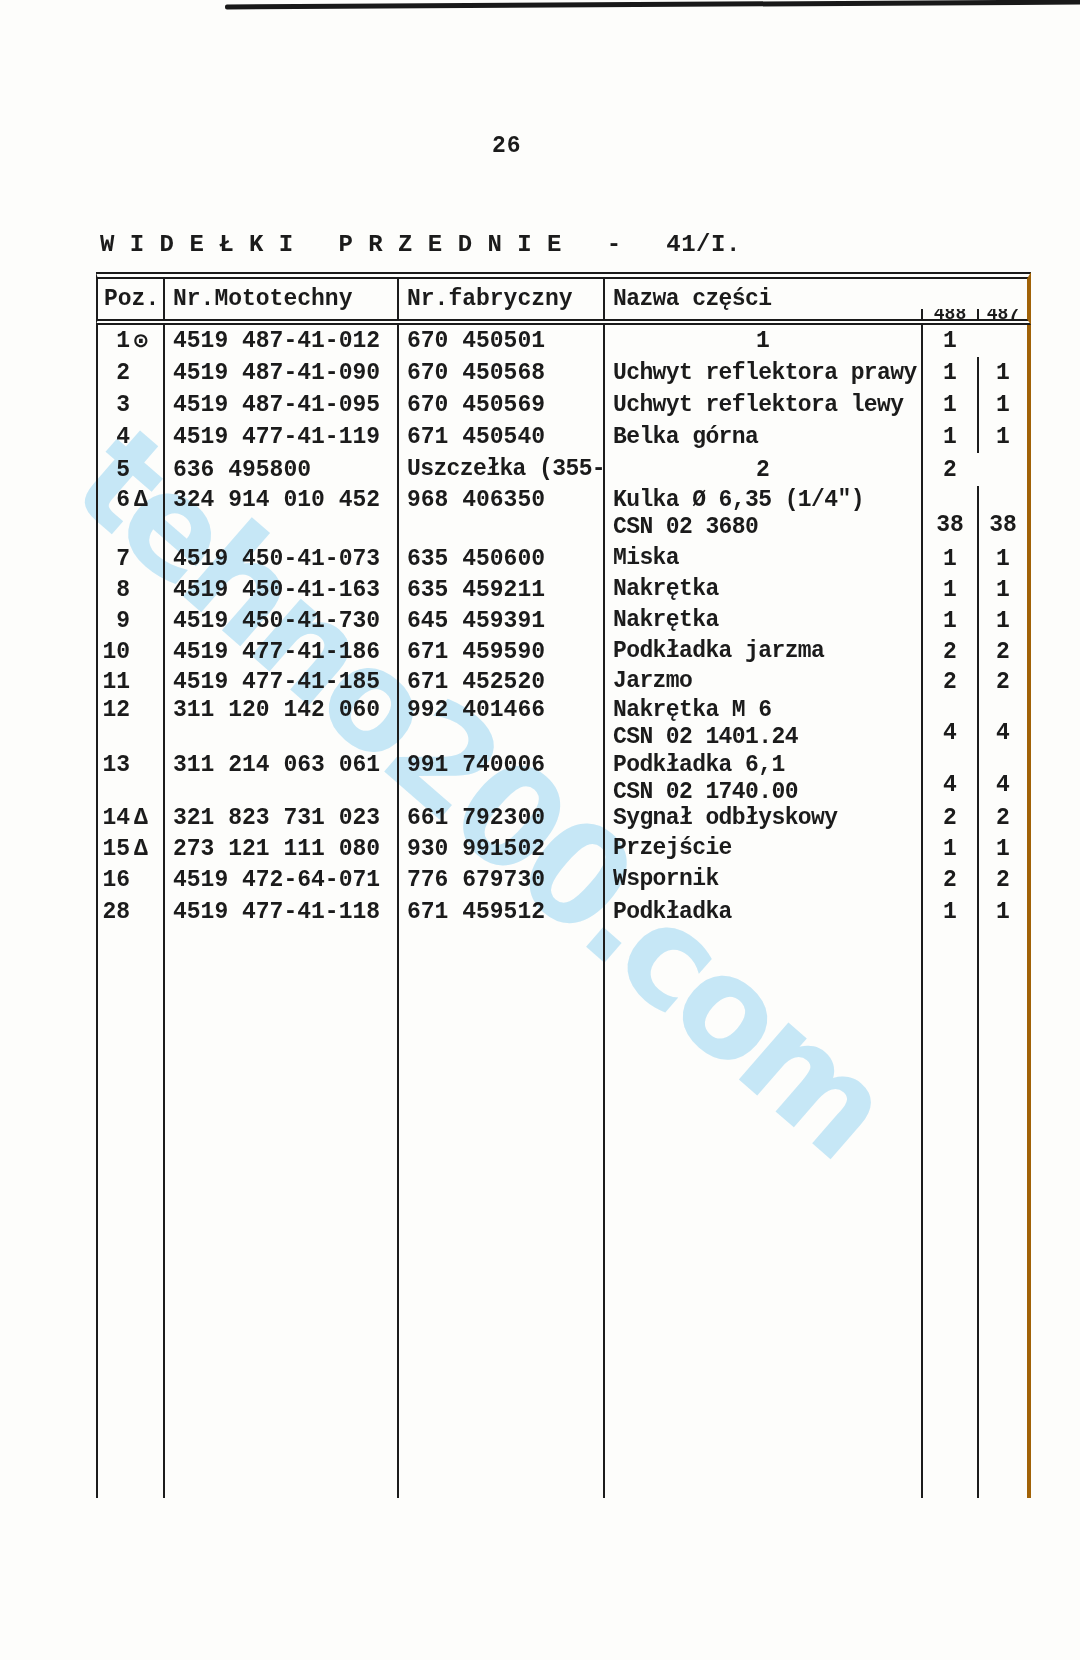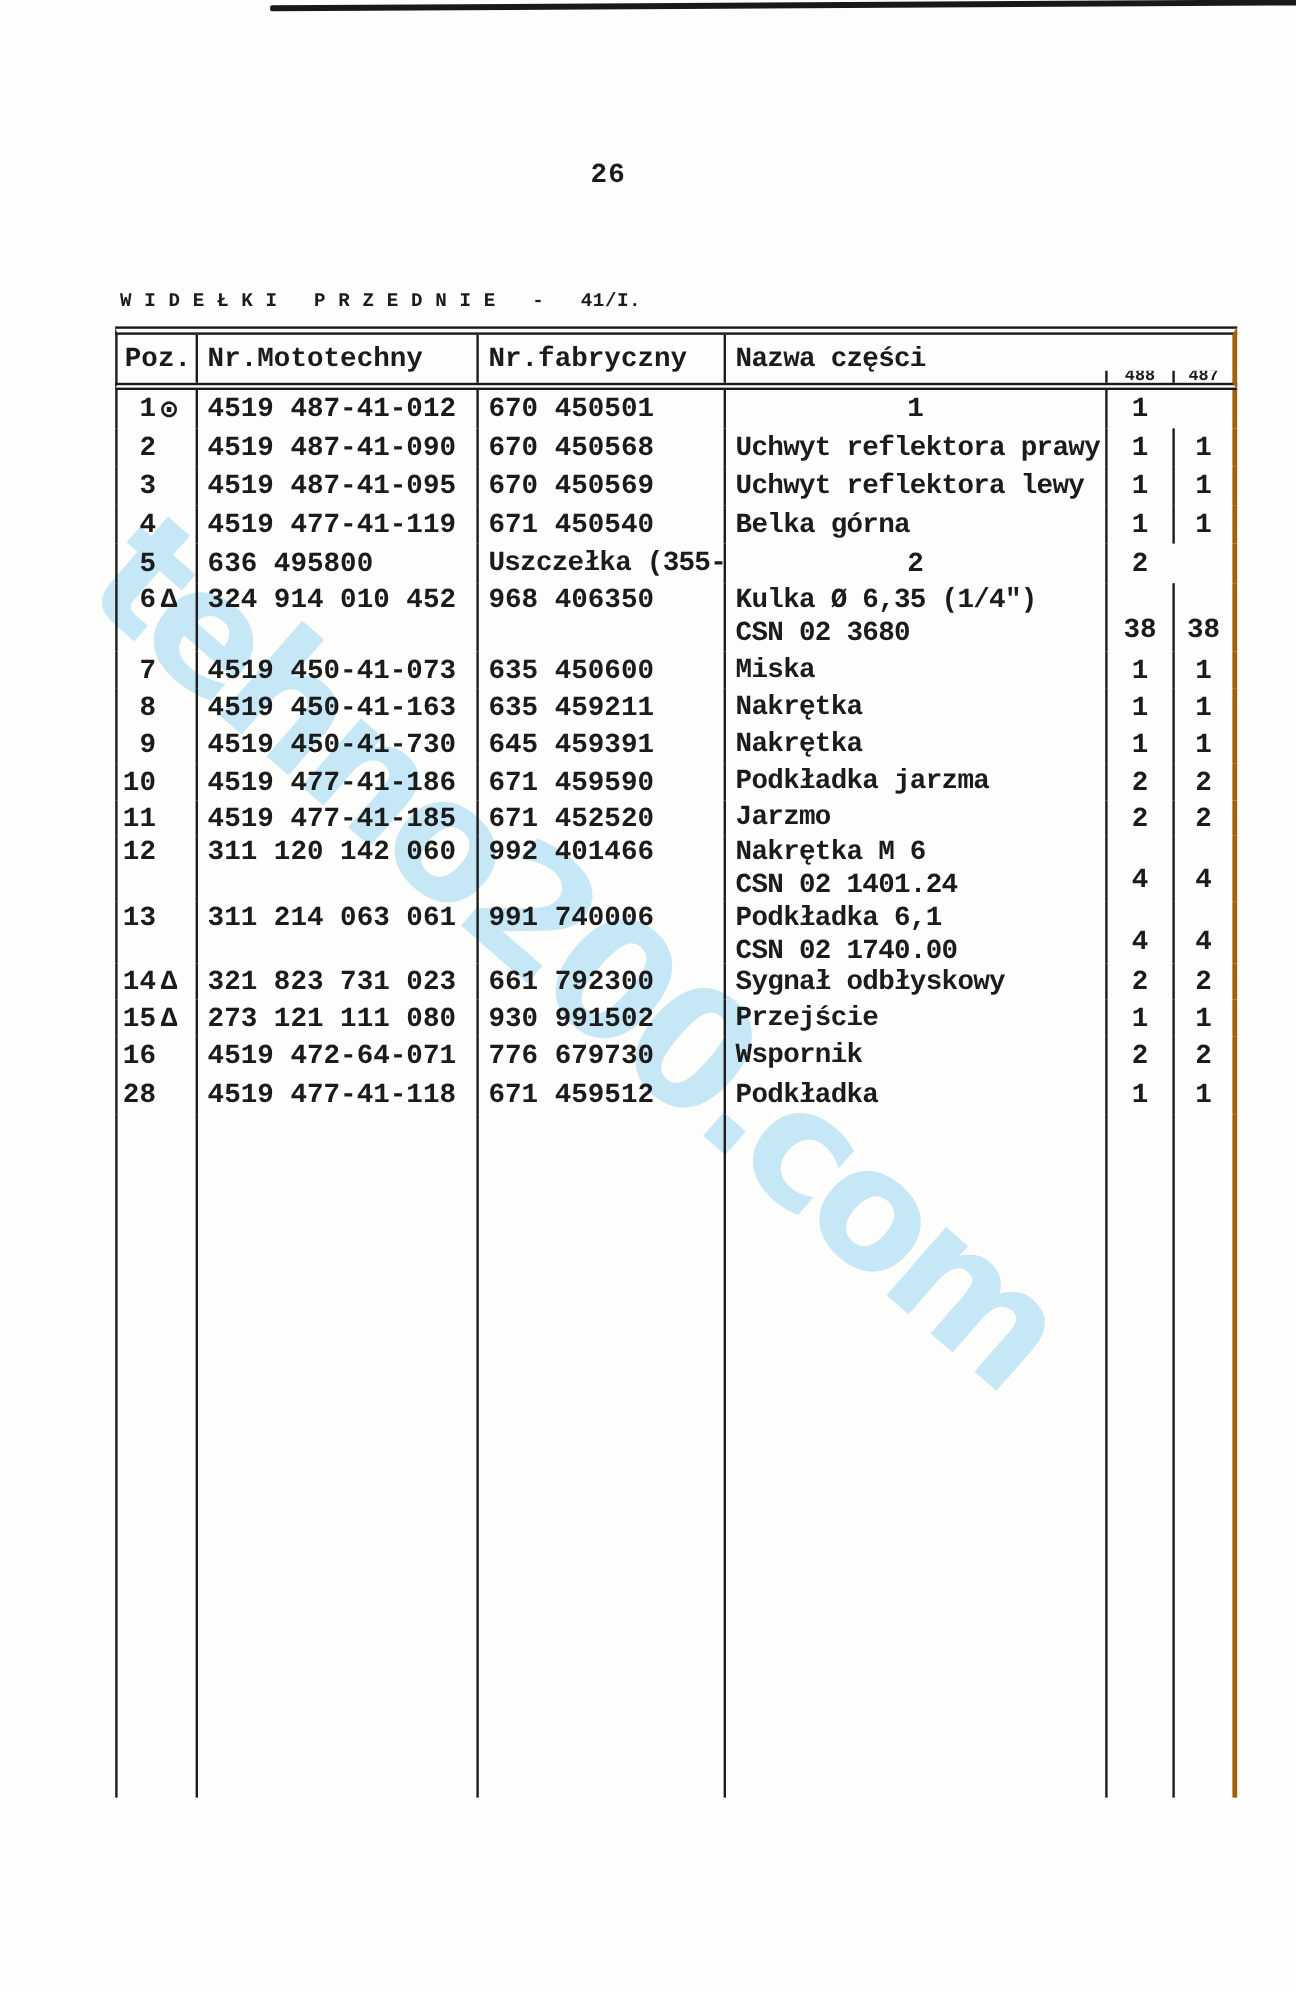--- a/index.html
+++ b/index.html
@@ -12,21 +12,21 @@
     font-weight:700;
     color:#1b1b1b;
     font-size:23px;
   }
   
   .scanline{
     position:absolute;left:225px;top:2px;width:858px;height:5px;
     background:#191919;transform:rotate(-0.33deg);border-radius:2px;
   }
   .pagenum{position:absolute;left:492px;top:133px;letter-spacing:1px;z-index:2;}
-  .title{position:absolute;left:100px;top:242px;font-size:16px;letter-spacing:0.5px;z-index:2;white-space:pre;}
+  .title{position:absolute;left:100px;top:231px;font-size:24px;letter-spacing:0.5px;z-index:2;white-space:pre;}
   
   .watermark{
     position:absolute;left:150px;top:398px;z-index:1;
     font-family:"DejaVu Sans",sans-serif;font-weight:700;
     font-size:138px;letter-spacing:-8px;
     color:#b9e2f5;opacity:0.8;
     transform:rotate(41deg);transform-origin:0 0;
     white-space:pre;
   }
   
@@ -52,21 +52,21 @@
   .naz .ln{line-height:27px;}
   .q{justify-content:center;}
   .poz{padding-left:4px;}
   .pozn{display:inline-block;width:28px;text-align:right;}
   .sym{margin-left:4px;}
   .row.two .cell{align-items:flex-start;padding-top:1px;}
   .row.two .naz{justify-content:flex-start;}
   .row.two .q{align-items:flex-end;padding-bottom:5px;}
   .filler{height:569px;}
   .hdr-poz{padding-left:6px;}
-  .hdr-488,.hdr-487{justify-content:center;font-size:14px;margin-top:30px;}
+  .hdr-488,.hdr-487{justify-content:center;font-size:18px;margin-top:30px;}
 </style>
 </head>
 <body>
 
 <div class="page">
 
   <div class="scanline"></div>
 
   <div class="watermark">tehno200.com</div>
 

